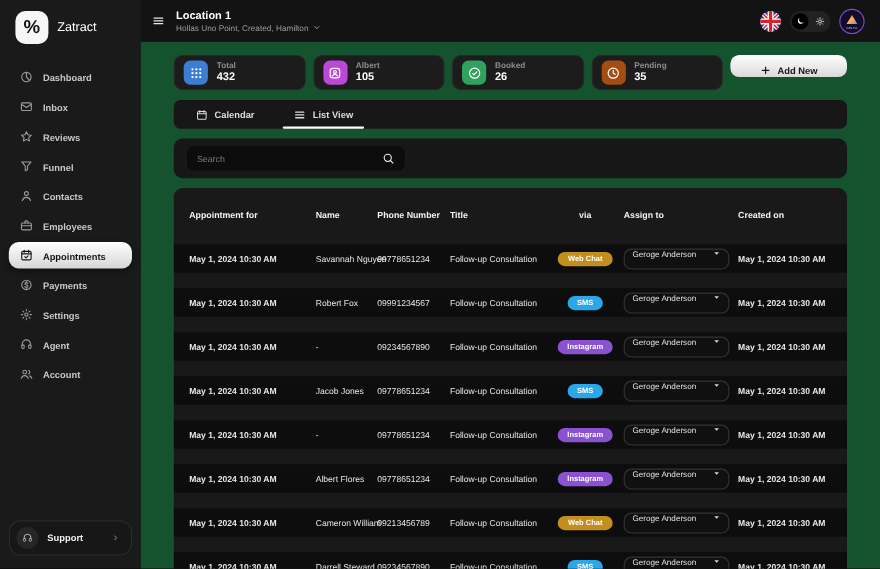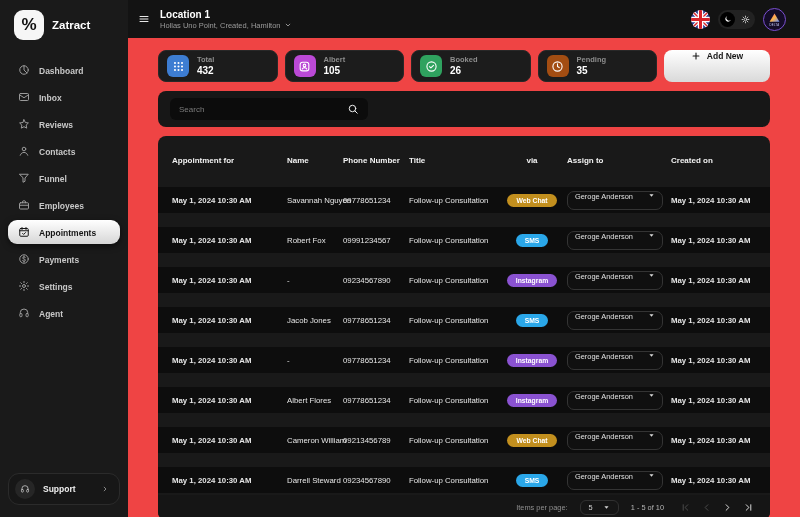--- a/index.html
+++ b/index.html
@@ -11,38 +11,38 @@
     -webkit-font-smoothing:antialiased;
   }
   .app { display:flex; width:800px; height:517px; }
 
   
   .sidebar { width:128px; background:#1a1a1a; display:flex; flex-direction:column; flex-shrink:0; }
   .logo-row { display:flex; align-items:center; gap:8px; padding:10px 8px 12px 14px; }
   .logo-box { width:30px; height:30px; background:#f6f6f6; border-radius:9px;
     display:flex; align-items:center; justify-content:center; color:#111;
     font-weight:800; font-size:17px; }
-  .brand-name { font-size:11.5px; font-weight:700; color:#fff; }
+  .brand-name { font-size:11.5px; font-weight:400; color:#fff; }
   .nav { flex:1; display:flex; flex-direction:column; gap:3px; padding:6px 0; }
   .nav-item { display:flex; align-items:flex-end; gap:9px; margin:0 8px; padding:6px 10px;
     border-radius:9px; color:#c8c8c8; font-size:8.5px; font-weight:600; cursor:pointer; }
   .nav-item .icn { color:#9a9a9a; }
   .nav-item.active { background:linear-gradient(180deg,#ffffff 0%,#d6d6d6 100%);
     color:#161616; box-shadow:0 2px 6px rgba(0,0,0,.55); }
   .nav-item.active .icn { color:#161616; }
   .support-btn { margin:8px 8px 12px; background:#171717; border:1px solid #2b2b2b;
     border-radius:11px; display:flex; align-items:center; gap:8px; padding:5px 10px 5px 6px; cursor:pointer; }
   .support-ic { width:20px; height:20px; border-radius:50%; background:#262626;
     display:flex; align-items:center; justify-content:center; color:#c0c0c0; flex-shrink:0; }
   .support-ic .icn { width:10px; height:10px; }
   .support-label { flex:1; font-size:8.5px; font-weight:600; color:#f0f0f0; }
   .support-chev { color:#bdbdbd; }
 
   
-  .main { flex:1; display:flex; flex-direction:column; background:#ef4444; min-width:0; }
+  .main { flex:1; display:flex; flex-direction:column; background:#14532d; min-width:0; }
   .topbar { height:38px; background:#131313; display:flex; align-items:center; gap:10px; padding:0 14px 0 10px; flex-shrink:0; }
   .hamb { color:#e8e8e8; width:14px; height:14px; cursor:pointer; }
   .loc { cursor:pointer; }
   .loc-title { font-size:10px; font-weight:700; color:#fff; line-height:12px; }
   .loc-sub { display:flex; align-items:center; gap:4px; font-size:7.5px; color:#9b9b9b; line-height:9px; }
   .loc-sub .icn { width:8px; height:8px; color:#cfcfcf; }
   .topbar-right { margin-left:auto; display:flex; align-items:center; gap:8px; }
   .flag { width:19px; height:19px; cursor:pointer; }
   .toggle-pill { background:#222; border-radius:12px; display:flex; align-items:center; gap:3px; padding:2px; cursor:pointer; }
   .toggle-moon { width:15px; height:15px; border-radius:50%; background:#000;
@@ -58,23 +58,23 @@
   
   .stats-row { display:flex; gap:7px; margin-bottom:9px;border-radius:12px; }
   .stat-card { flex:1; height:32px; background:#1c1c1c; border:1px solid #282828;
     border-radius:8px; display:flex; align-items:center; gap:8px; padding:0 8px; }
   .stat-ic { width:22px; height:22px; border-radius:6px; display:flex; align-items:center;
     justify-content:center; color:#fff; flex-shrink:0; }
   .stat-ic .icn { width:13px; height:13px; }
   .stat-txt { display:flex; flex-direction:column; line-height:1.15; }
   .stat-label { font-size:7.5px; color:#8d8d8d; font-weight:600; }
   .stat-value { font-size:10px; font-weight:700; color:#fff; }
-  .add-new { width:106px; height:32px; border:none; cursor:pointer;
+  .add-new { width:106px; height:20px; border:none; cursor:pointer;
     background:linear-gradient(180deg,#ffffff 0%,#d9d9d9 100%); color:#161616;
-    border-radius:8px; display:flex; align-items:flex-start; justify-content:center; gap:6px;
+    border-radius:8px; display:flex; align-items:flex-end; justify-content:center; gap:6px;
     font-size:8.5px; font-weight:700; font-family:inherit; flex-shrink:0; }
   .add-new .icn { width:10px; height:10px; }
 
   
   .tabs-bar { background:#171717; border-radius:6px; height:26px; display:flex;
     align-items:stretch; gap:28px; padding:0 16px; margin-bottom:9px; }
   .tab { position:relative; display:flex; align-items:center; gap:6px;
     font-size:8.5px; font-weight:600; color:#dcdcdc; cursor:pointer; padding:0 4px; }
   .tab .icn { width:11px; height:11px; }
   .tab.active::after { content:""; position:absolute; left:-6px; right:-6px; bottom:0;
@@ -158,33 +158,33 @@
           <span class="icn">
             <svg viewBox="0 0 24 24">
               <path d="M12 3.5l2.7 5.6 6.1.8-4.5 4.3 1.1 6.1L12 17.4l-5.4 2.9 1.1-6.1-4.5-4.3 6.1-.8z"></path>
             </svg>
           </span>
           <span>Reviews</span>
         </div>
         <div class="nav-item">
           <span class="icn">
             <svg viewBox="0 0 24 24">
+              <path d="M3.5 4.5h17l-6.5 7.5v6.5l-4 2v-8.5z"></path>
+            </svg>
+          </span>
+          <span>Funnel</span>
+        </div>
+        <div class="nav-item">
+          <span class="icn">
+            <svg viewBox="0 0 24 24">
               <circle cx="12" cy="8" r="3.6"></circle>
               <path d="M4.5 20.5c1.4-3.8 4.2-5.7 7.5-5.7s6.1 1.9 7.5 5.7"></path>
             </svg>
           </span>
           <span>Contacts</span>
-        </div>
-        <div class="nav-item">
-          <span class="icn">
-            <svg viewBox="0 0 24 24">
-              <path d="M3.5 4.5h17l-6.5 7.5v6.5l-4 2v-8.5z"></path>
-            </svg>
-          </span>
-          <span>Funnel</span>
         </div>
         <div class="nav-item">
           <span class="icn">
             <svg viewBox="0 0 24 24">
               <rect x="3" y="7.5" width="18" height="12.5" rx="2"></rect>
               <path d="M9 7.5V6a2.5 2.5 0 0 1 2.5-2.5h1A2.5 2.5 0 0 1 15 6v1.5M3 12.5h18"></path>
             </svg>
           </span>
           <span>Employees</span>
         </div>
@@ -217,20 +217,29 @@
         </div>
         <div class="nav-item">
           <span class="icn">
             <svg viewBox="0 0 24 24">
               <path d="M4.5 13.5v-2a7.5 7.5 0 0 1 15 0v2"></path>
               <rect x="3.5" y="13" width="4.5" height="6.5" rx="2"></rect>
               <rect x="16" y="13" width="4.5" height="6.5" rx="2"></rect>
             </svg>
           </span>
           <span>Agent</span>
+        </div>
+        <div class="nav-item">
+          <span class="icn">
+            <svg viewBox="0 0 24 24">
+              <circle cx="9" cy="8.5" r="3.4"></circle>
+              <path d="M2.8 20c1.2-3.4 3.6-5 6.2-5s5 1.6 6.2 5M16 5.6a3.3 3.3 0 0 1 0 6.2M17.8 15.4c2 .7 3.3 2.2 4 4.6"></path>
+            </svg>
+          </span>
+          <span>Account</span>
         </div>
       </nav>
 
     <div class="support-btn">
       <span class="support-ic">
         <span class="icn">
             <svg viewBox="0 0 24 24">
               <path d="M4.5 13.5v-2a7.5 7.5 0 0 1 15 0v2"></path>
               <rect x="3.5" y="13" width="4.5" height="6.5" rx="2"></rect>
               <rect x="16" y="13" width="4.5" height="6.5" rx="2"></rect>
@@ -382,20 +391,39 @@
         <button class="add-new">
           <span class="icn">
               <svg viewBox="0 0 24 24" style="stroke-width:2.6">
                 <path d="M12 5v14M5 12h14"></path>
               </svg>
             </span>
           <span>Add New</span>
         </button>
       </div>
 
+      <div class="tabs-bar">
+        <div class="tab">
+          <span class="icn">
+              <svg viewBox="0 0 24 24">
+                <rect x="3.5" y="5" width="17" height="15.5" rx="2"></rect>
+                <path d="M3.5 9.5h17M8 3v4M16 3v4"></path>
+              </svg>
+            </span>
+          <span>Calendar</span>
+        </div>
+        <div class="tab active">
+          <span class="icn">
+              <svg viewBox="0 0 24 24" style="stroke-width:2.6">
+                <path d="M4 6.5h16M4 12h16M4 17.5h16"></path>
+              </svg>
+            </span>
+          <span>List View</span>
+        </div>
+      </div>
 
       <div class="search-card">
         <div class="search-box">
           <input class="search-input" type="text" placeholder="Search" style="">
           <span class="icn s-ic">
               <svg viewBox="0 0 24 24">
                 <circle cx="11" cy="11" r="6.5"></circle>
                 <path d="M15.8 15.8L20.5 20.5"></path>
               </svg>
             </span>

